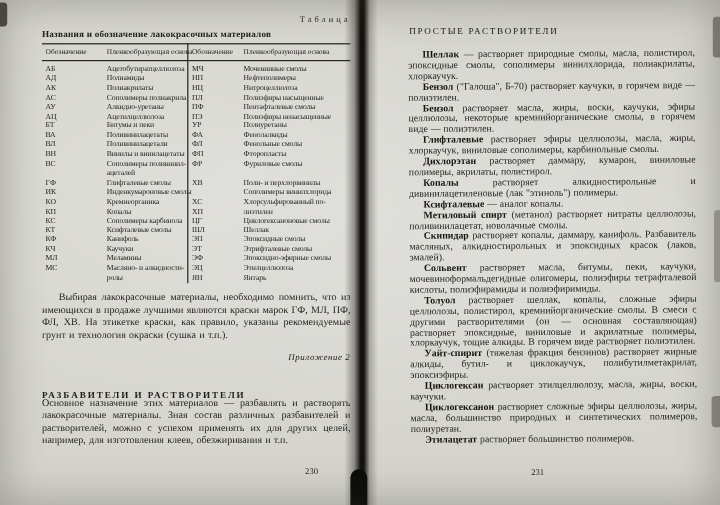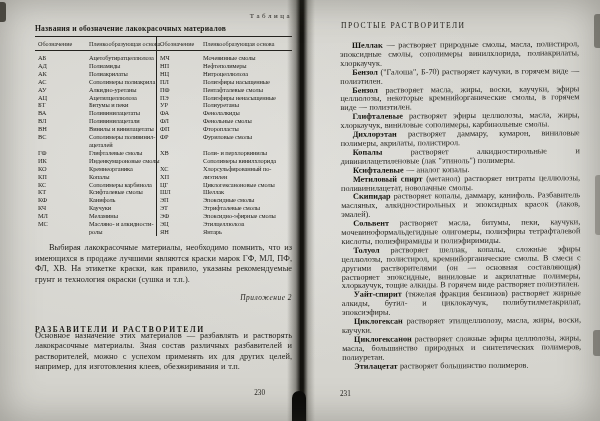--- a/index.html
+++ b/index.html
@@ -36,21 +36,21 @@
   .appendix{position:absolute;left:35px;top:293px;width:257px;text-align:right;font-style:italic;font-size:7.4px;letter-spacing:.5px;}
   .heading2{position:absolute;left:35px;top:325px;width:257px;font-weight:bold;font-size:7.6px;letter-spacing:1.6px;}
   .para2{position:absolute;left:35px;top:331px;width:257px;font-size:8.4px;line-height:10.4px;text-align:justify;word-spacing:.6px;}
   .pagenum-left{position:absolute;left:35px;top:389px;width:230px;text-align:right;font-size:7.2px;}
 
   
   .rp-heading{position:absolute;left:341px;top:21px;font-size:7.6px;letter-spacing:1.4px;color:#23221e;}
   .rp-entries{position:absolute;left:340px;top:42px;width:239px;transform:rotate(-.4deg);transform-origin:left top;}
   .entry{font-size:8.2px;line-height:8.9px;text-align:justify;text-indent:12px;margin:0;word-spacing:.3px;}
   .entry b{font-weight:bold;color:#15140f;}
-  .pagenum-right{position:absolute;left:340px;top:390px;width:216px;font-size:7.2px;}
+  .pagenum-right{position:absolute;left:340px;top:390px;width:216px;text-align:center;font-size:7.2px;}
 </style>
 </head>
 <body>
 
 <div class="corner-mark"></div>
 <div class="edge-mark-1"></div>
 <div class="edge-mark-2"></div>
 <div class="edge-mark-3"></div>
 <div id="gutter"></div>
 

